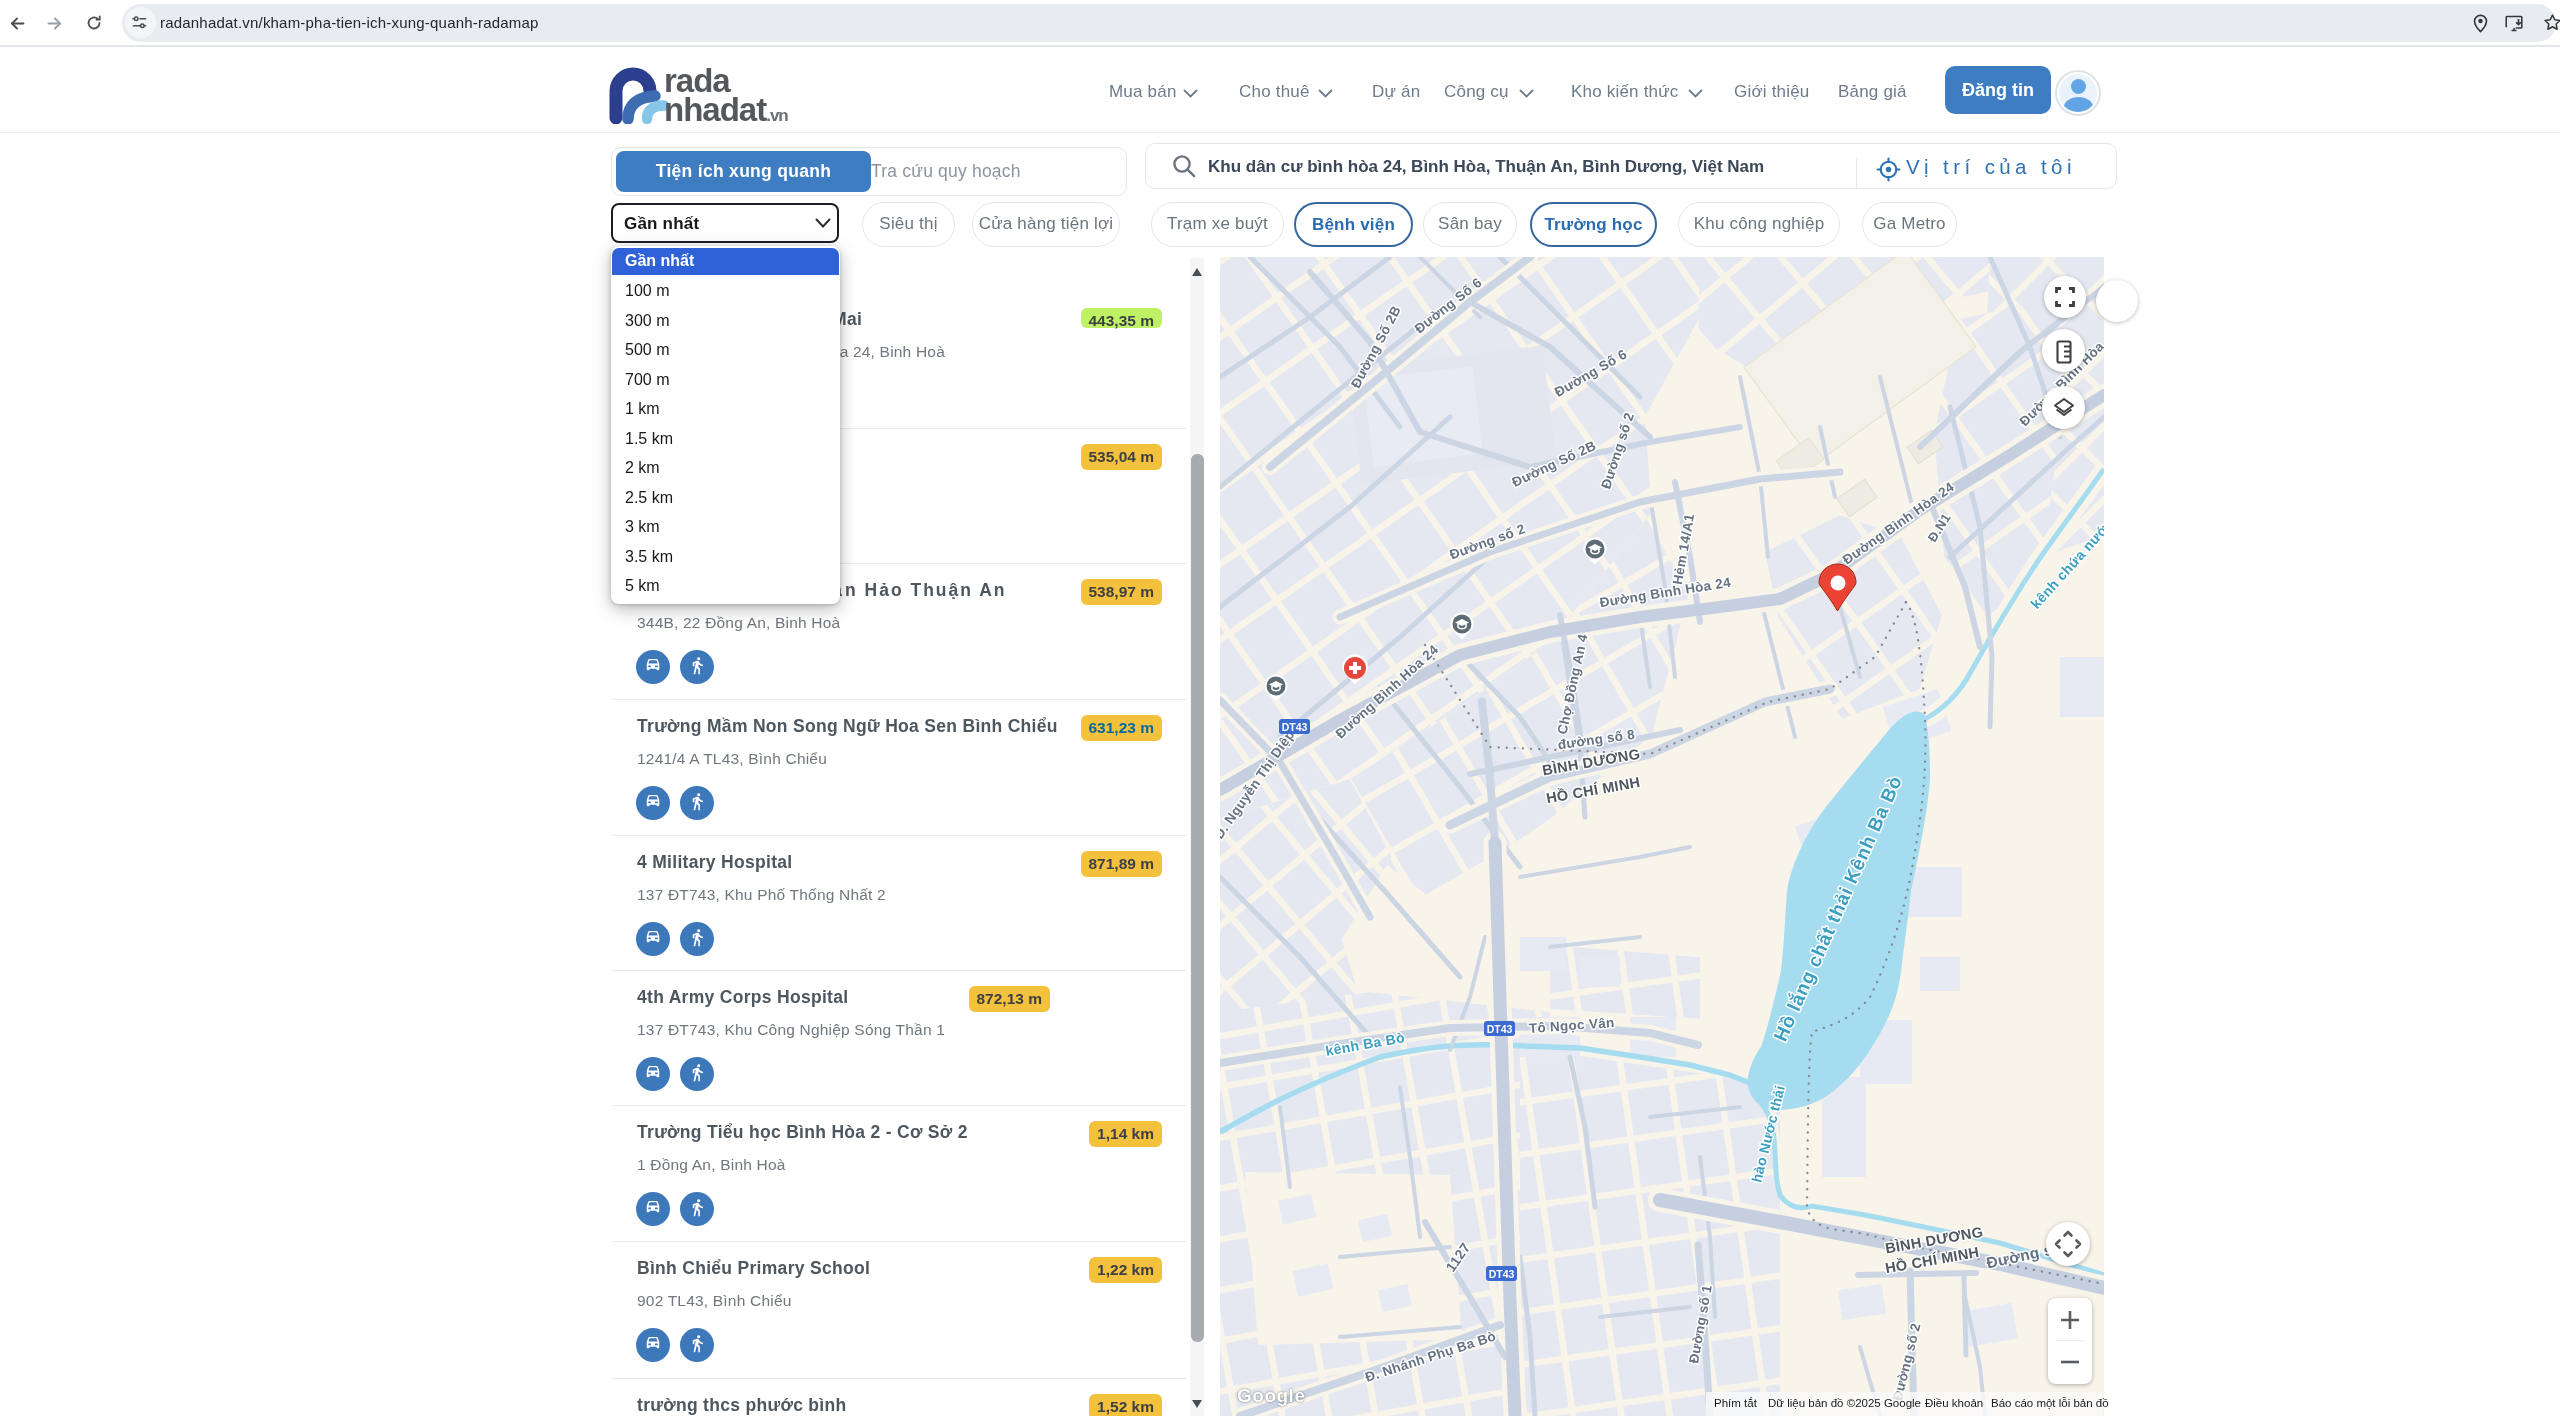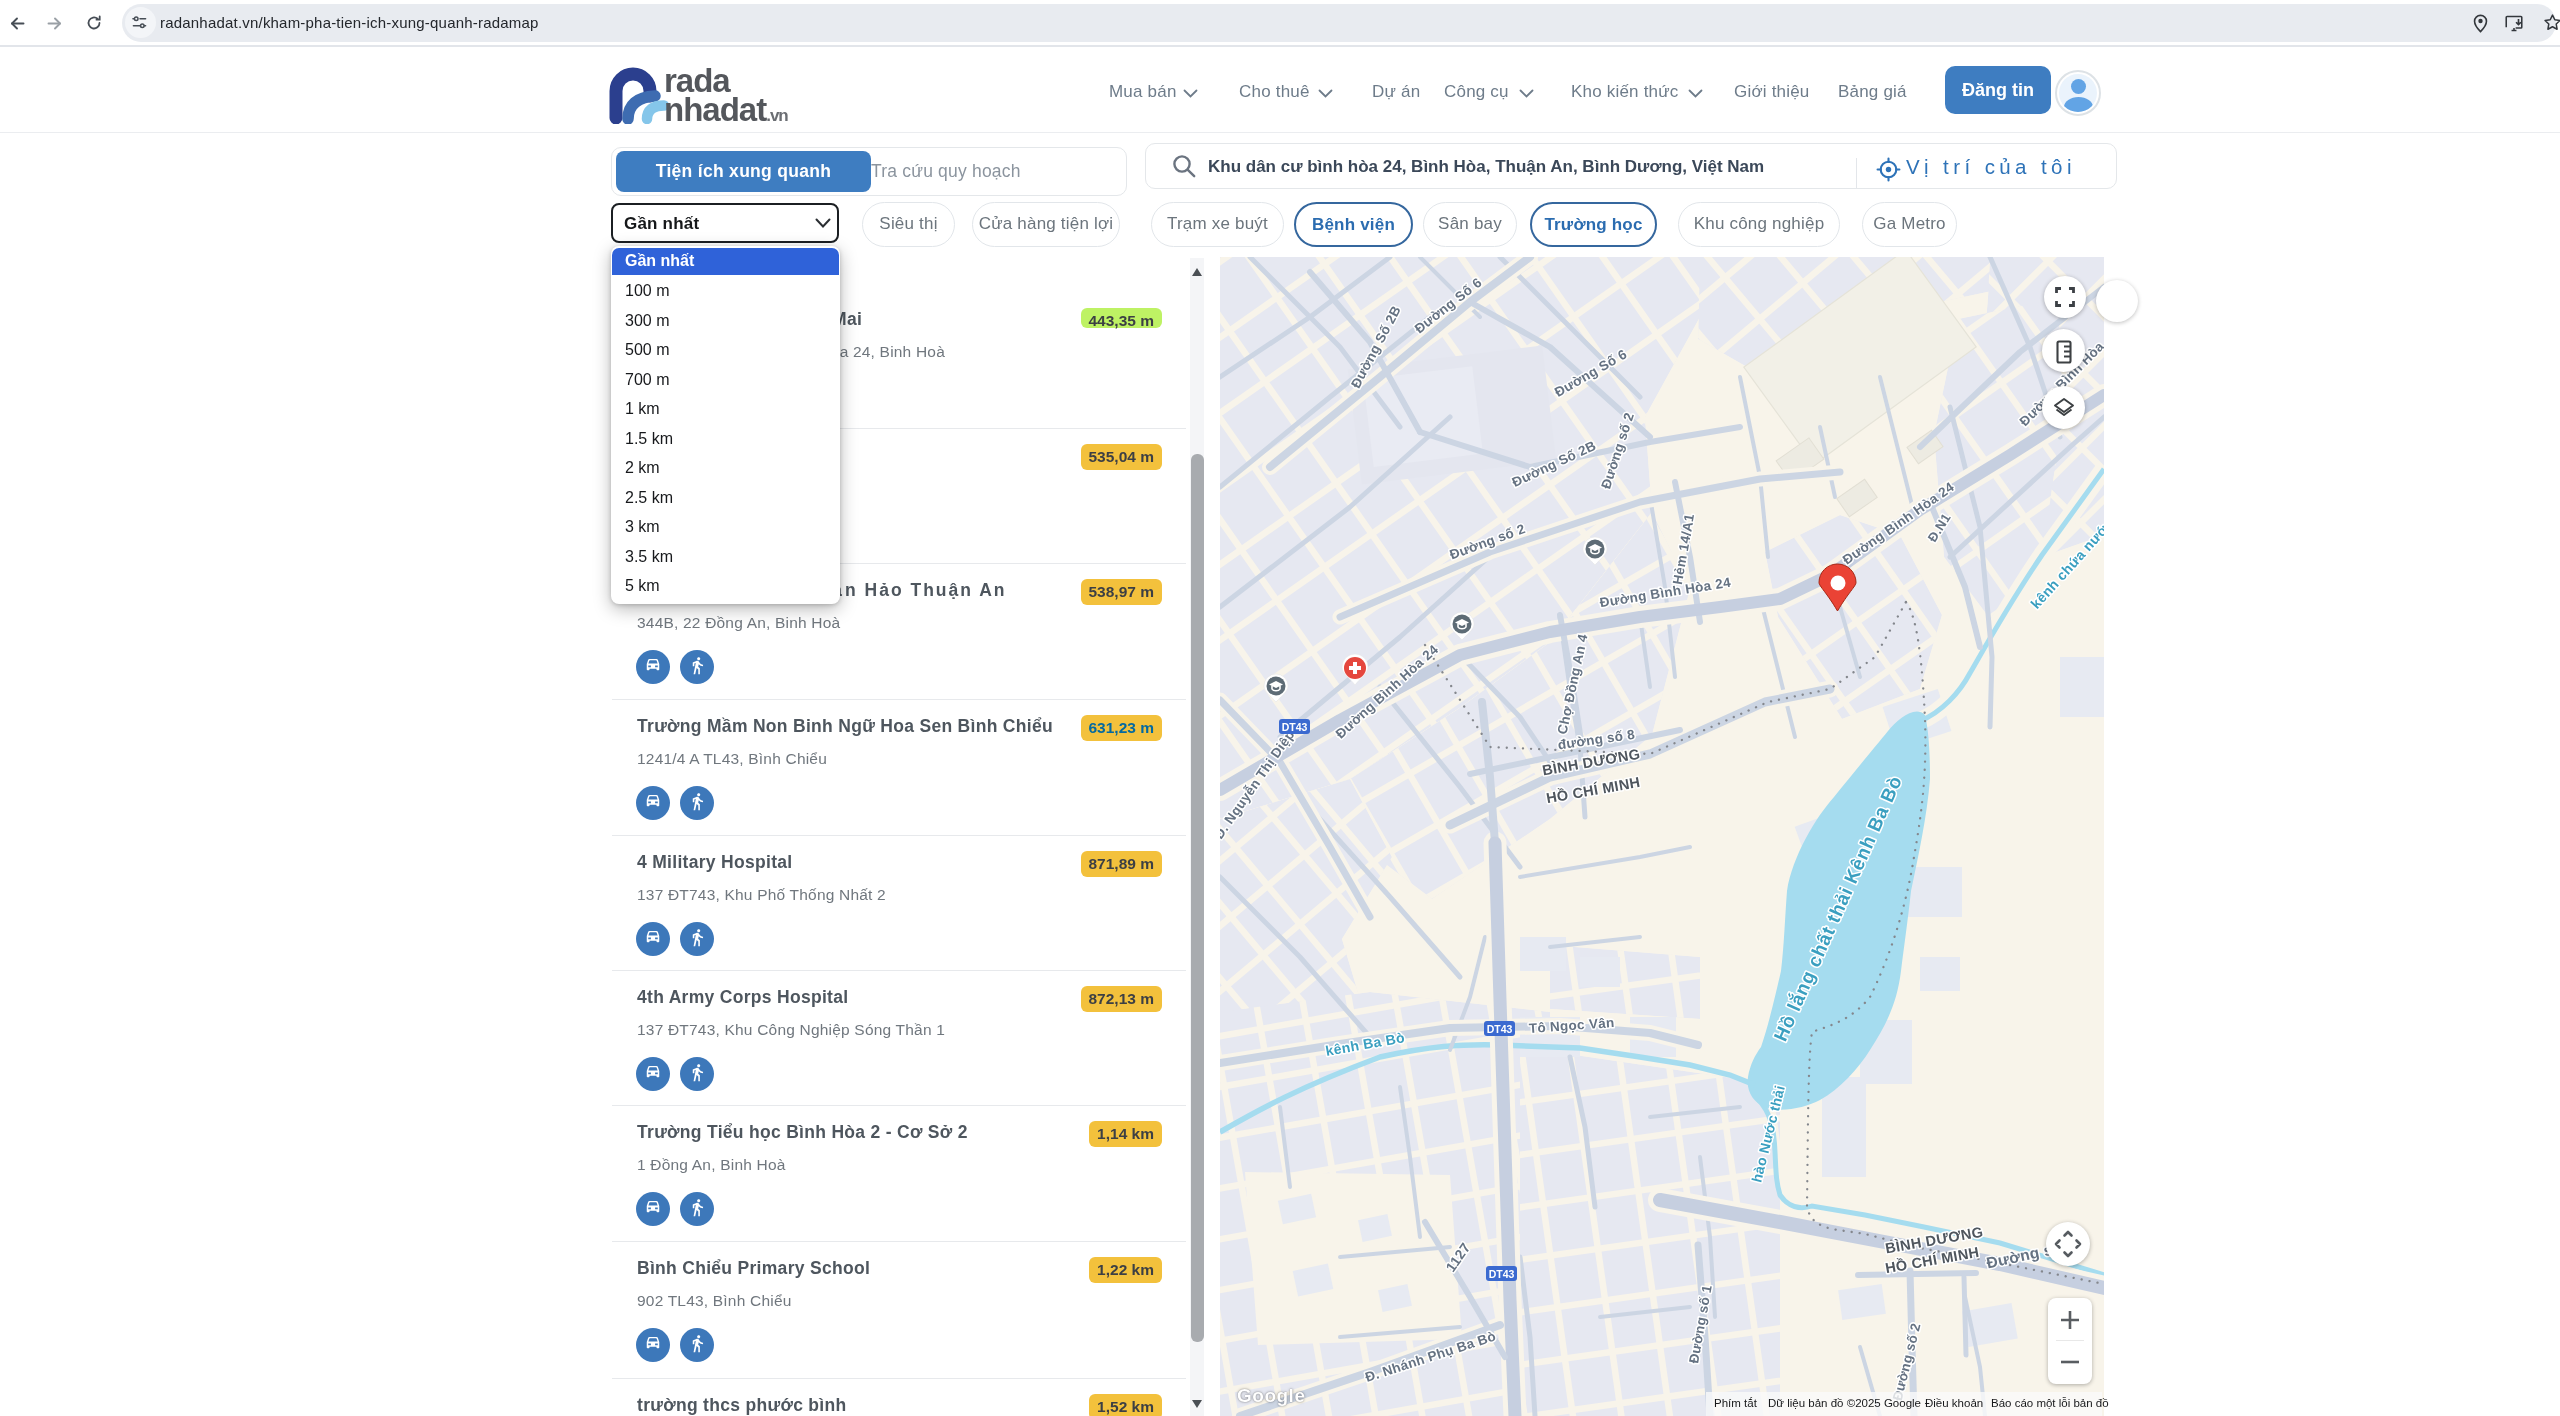--- a/index.html
+++ b/index.html
@@ -127,21 +127,21 @@
 <div class="a" style="left:637px;top:580.4px;font-size:17.5px;font-weight:bold;color:#4e565e;letter-spacing:.3px">Bệnh Viện Đa Khoa Hoà</div>
 <div class="a" style="left:637px;top:614.4px;font-size:15.5px;color:#70777e;letter-spacing:.2px">344B, 22 Đồng An, Binh Hoà</div>
 <div class="a" style="left:0;top:579.4px;width:1162px;height:26px;text-align:right"><span style="display:inline-block;background:#f3c13c;border-radius:6px;height:26px;line-height:26px;padding:0 8px;font-size:15.5px;font-weight:bold;color:#3c3f44">538,97 m</span></div>
 <div class="a" style="left:636px;top:650.4px;width:34px;height:34px;border-radius:50%;background:#3d78ba;text-align:center;line-height:40px"><svg width="20" height="20" viewBox="0 0 24 24" fill="#fff">
       <path d="M4.5 10.8 6.1 6.1A1.8 1.8 0 0 1 7.8 4.9h8.4a1.8 1.8 0 0 1 1.7 1.2l1.6 4.7v6.6a1 1 0 0 1-1 1h-1.3a1 1 0 0 1-1-1v-.9H7.8v.9a1 1 0 0 1-1 1H5.5a1 1 0 0 1-1-1zm2-.6h11l-1.2-3.5a.8.8 0 0 0-.75-.55H8.45a.8.8 0 0 0-.75.55zM6.3 14.6h3.2v-2.1H6.3zm8.2 0h3.2v-2.1h-3.2z"></path>
     </svg></div>
 <div class="a" style="left:680px;top:650.4px;width:34px;height:34px;border-radius:50%;background:#3d78ba;text-align:center;line-height:39px"><svg width="19" height="19" viewBox="0 0 24 24" fill="#fff">
       <path d="M13.5 5.5c1.1 0 2-.9 2-2s-.9-2-2-2-2 .9-2 2 .9 2 2 2zM9.8 8.9 7 23h2.1l1.8-8 2.1 2v6h2v-7.5l-2.1-2 .6-3C14.8 12 16.8 13 19 13v-2c-1.9 0-3.5-1-4.3-2.4l-1-1.6c-.4-.6-1-1-1.7-1-.3 0-.5.1-.8.1L6 8.3V13h2V9.6l1.8-.7"></path>
     </svg></div>
 <div class="a" style="left:612px;top:699px;width:574px;height:1px;background:#e7e9ec"></div>
-<div class="a" style="left:637px;top:716px;font-size:17.5px;font-weight:bold;color:#4e565e;letter-spacing:.3px">Trường Mầm Non Binh Ngữ Hoa Sen Bình Chiểu</div>
+<div class="a" style="left:637px;top:716px;font-size:17.5px;font-weight:bold;color:#4e565e;letter-spacing:.3px">Trường Mầm Non Song Ngữ Hoa Sen Bình Chiểu</div>
 <div class="a" style="left:637px;top:750px;font-size:15.5px;color:#70777e;letter-spacing:.2px">1241/4 A TL43, Bình Chiểu</div>
 <div class="a" style="left:0;top:715px;width:1162px;height:26px;text-align:right"><span style="display:inline-block;background:#f3c13c;border-radius:6px;height:26px;line-height:26px;padding:0 8px;font-size:15.5px;font-weight:bold;color:#0369a1">631,23 m</span></div>
 <div class="a" style="left:636px;top:786px;width:34px;height:34px;border-radius:50%;background:#3d78ba;text-align:center;line-height:40px"><svg width="20" height="20" viewBox="0 0 24 24" fill="#fff">
       <path d="M4.5 10.8 6.1 6.1A1.8 1.8 0 0 1 7.8 4.9h8.4a1.8 1.8 0 0 1 1.7 1.2l1.6 4.7v6.6a1 1 0 0 1-1 1h-1.3a1 1 0 0 1-1-1v-.9H7.8v.9a1 1 0 0 1-1 1H5.5a1 1 0 0 1-1-1zm2-.6h11l-1.2-3.5a.8.8 0 0 0-.75-.55H8.45a.8.8 0 0 0-.75.55zM6.3 14.6h3.2v-2.1H6.3zm8.2 0h3.2v-2.1h-3.2z"></path>
     </svg></div>
 <div class="a" style="left:680px;top:786px;width:34px;height:34px;border-radius:50%;background:#3d78ba;text-align:center;line-height:39px"><svg width="19" height="19" viewBox="0 0 24 24" fill="#fff">
       <path d="M13.5 5.5c1.1 0 2-.9 2-2s-.9-2-2-2-2 .9-2 2 .9 2 2 2zM9.8 8.9 7 23h2.1l1.8-8 2.1 2v6h2v-7.5l-2.1-2 .6-3C14.8 12 16.8 13 19 13v-2c-1.9 0-3.5-1-4.3-2.4l-1-1.6c-.4-.6-1-1-1.7-1-.3 0-.5.1-.8.1L6 8.3V13h2V9.6l1.8-.7"></path>
     </svg></div>
 <div class="a" style="left:612px;top:835px;width:574px;height:1px;background:#e7e9ec"></div>
 <div class="a" style="left:637px;top:852px;font-size:17.5px;font-weight:bold;color:#4e565e;letter-spacing:.3px">4 Military Hospital</div>
@@ -149,21 +149,21 @@
 <div class="a" style="left:0;top:851px;width:1162px;height:26px;text-align:right"><span style="display:inline-block;background:#f3c13c;border-radius:6px;height:26px;line-height:26px;padding:0 8px;font-size:15.5px;font-weight:bold;color:#3c3f44">871,89 m</span></div>
 <div class="a" style="left:636px;top:922px;width:34px;height:34px;border-radius:50%;background:#3d78ba;text-align:center;line-height:40px"><svg width="20" height="20" viewBox="0 0 24 24" fill="#fff">
       <path d="M4.5 10.8 6.1 6.1A1.8 1.8 0 0 1 7.8 4.9h8.4a1.8 1.8 0 0 1 1.7 1.2l1.6 4.7v6.6a1 1 0 0 1-1 1h-1.3a1 1 0 0 1-1-1v-.9H7.8v.9a1 1 0 0 1-1 1H5.5a1 1 0 0 1-1-1zm2-.6h11l-1.2-3.5a.8.8 0 0 0-.75-.55H8.45a.8.8 0 0 0-.75.55zM6.3 14.6h3.2v-2.1H6.3zm8.2 0h3.2v-2.1h-3.2z"></path>
     </svg></div>
 <div class="a" style="left:680px;top:922px;width:34px;height:34px;border-radius:50%;background:#3d78ba;text-align:center;line-height:39px"><svg width="19" height="19" viewBox="0 0 24 24" fill="#fff">
       <path d="M13.5 5.5c1.1 0 2-.9 2-2s-.9-2-2-2-2 .9-2 2 .9 2 2 2zM9.8 8.9 7 23h2.1l1.8-8 2.1 2v6h2v-7.5l-2.1-2 .6-3C14.8 12 16.8 13 19 13v-2c-1.9 0-3.5-1-4.3-2.4l-1-1.6c-.4-.6-1-1-1.7-1-.3 0-.5.1-.8.1L6 8.3V13h2V9.6l1.8-.7"></path>
     </svg></div>
 <div class="a" style="left:612px;top:969.5px;width:574px;height:1px;background:#e7e9ec"></div>
 <div class="a" style="left:637px;top:986.5px;font-size:17.5px;font-weight:bold;color:#4e565e;letter-spacing:.3px">4th Army Corps Hospital</div>
 <div class="a" style="left:637px;top:1020.5px;font-size:15.5px;color:#70777e;letter-spacing:.2px">137 ĐT743, Khu Công Nghiệp Sóng Thần 1</div>
-<div class="a" style="left:0;top:985.5px;width:1162px;height:26px;text-align:right"><span style="display:inline-block;background:#f3c13c;border-radius:6px;height:26px;line-height:26px;padding:0 8px;font-size:15.5px;font-weight:bold;color:#3c3f44">872,13 m</span></div>
+<div class="a" style="left:0;top:985.5px;width:1050px;height:26px;text-align:right"><span style="display:inline-block;background:#f3c13c;border-radius:6px;height:26px;line-height:26px;padding:0 8px;font-size:15.5px;font-weight:bold;color:#3c3f44">872,13 m</span></div>
 <div class="a" style="left:636px;top:1056.5px;width:34px;height:34px;border-radius:50%;background:#3d78ba;text-align:center;line-height:40px"><svg width="20" height="20" viewBox="0 0 24 24" fill="#fff">
       <path d="M4.5 10.8 6.1 6.1A1.8 1.8 0 0 1 7.8 4.9h8.4a1.8 1.8 0 0 1 1.7 1.2l1.6 4.7v6.6a1 1 0 0 1-1 1h-1.3a1 1 0 0 1-1-1v-.9H7.8v.9a1 1 0 0 1-1 1H5.5a1 1 0 0 1-1-1zm2-.6h11l-1.2-3.5a.8.8 0 0 0-.75-.55H8.45a.8.8 0 0 0-.75.55zM6.3 14.6h3.2v-2.1H6.3zm8.2 0h3.2v-2.1h-3.2z"></path>
     </svg></div>
 <div class="a" style="left:680px;top:1056.5px;width:34px;height:34px;border-radius:50%;background:#3d78ba;text-align:center;line-height:39px"><svg width="19" height="19" viewBox="0 0 24 24" fill="#fff">
       <path d="M13.5 5.5c1.1 0 2-.9 2-2s-.9-2-2-2-2 .9-2 2 .9 2 2 2zM9.8 8.9 7 23h2.1l1.8-8 2.1 2v6h2v-7.5l-2.1-2 .6-3C14.8 12 16.8 13 19 13v-2c-1.9 0-3.5-1-4.3-2.4l-1-1.6c-.4-.6-1-1-1.7-1-.3 0-.5.1-.8.1L6 8.3V13h2V9.6l1.8-.7"></path>
     </svg></div>
 <div class="a" style="left:612px;top:1104.5px;width:574px;height:1px;background:#e7e9ec"></div>
 <div class="a" style="left:637px;top:1121.5px;font-size:17.5px;font-weight:bold;color:#4e565e;letter-spacing:.3px">Trường Tiểu học Bình Hòa 2 - Cơ Sở 2</div>
 <div class="a" style="left:637px;top:1155.5px;font-size:15.5px;color:#70777e;letter-spacing:.2px">1 Đồng An, Binh Hoà</div>
 <div class="a" style="left:0;top:1120.5px;width:1162px;height:26px;text-align:right"><span style="display:inline-block;background:#f3c13c;border-radius:6px;height:26px;line-height:26px;padding:0 8px;font-size:15.5px;font-weight:bold;color:#3c3f44">1,14 km</span></div>

